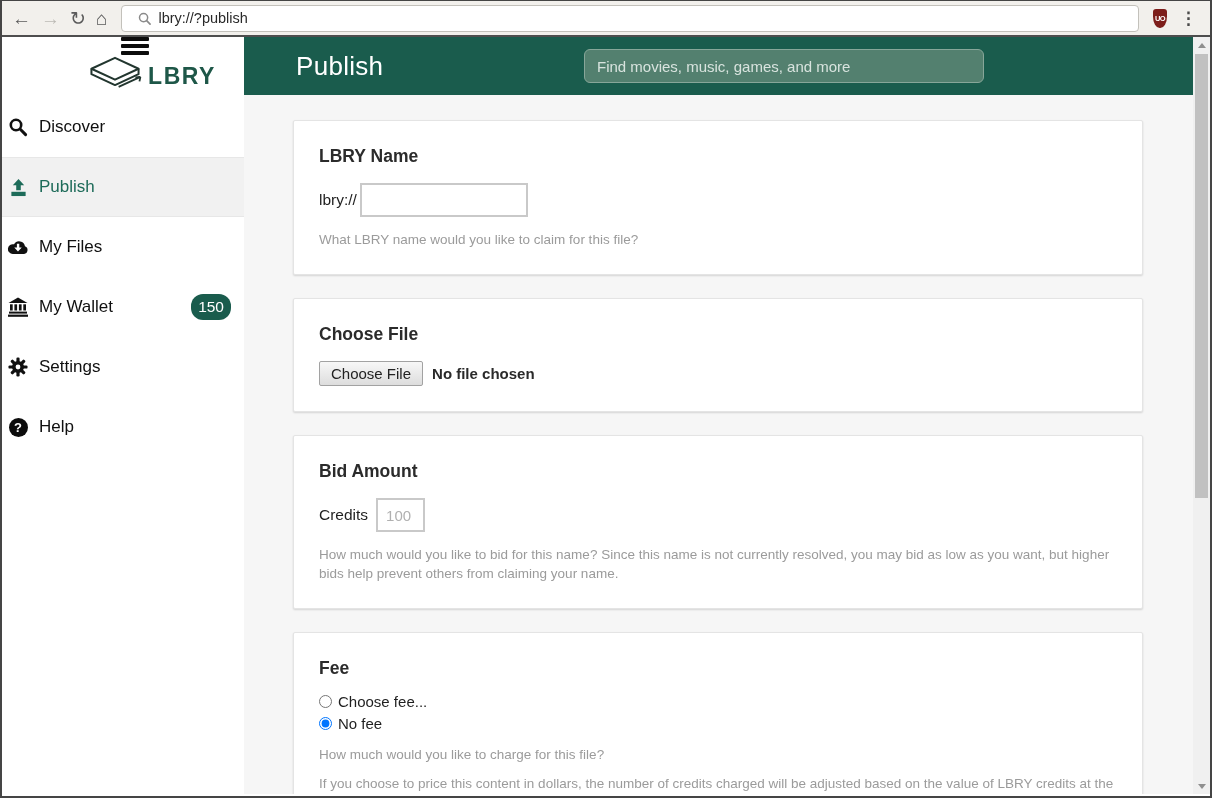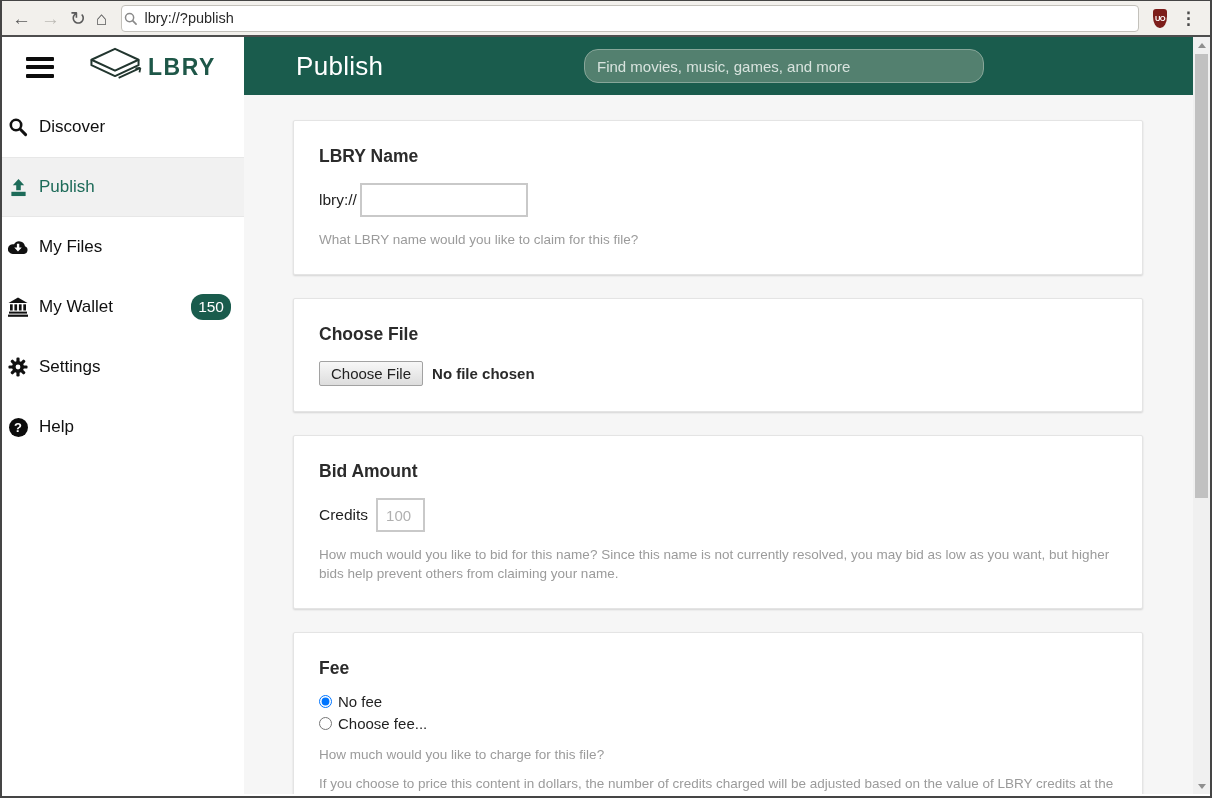--- a/index.html
+++ b/index.html
@@ -5,47 +5,47 @@
   * { box-sizing: border-box; margin: 0; padding: 0; }
   html,body { width:1212px; height:798px; }
   body { font-family:"Liberation Sans", sans-serif; background:#fff; overflow:hidden; }
 
   .window { position:relative; width:1212px; height:798px; border:2px solid #454545; border-top:1px solid #454545; background:#fff; overflow:hidden; }
 
   
   .toolbar { height:36px; background:#f2f0ec; border-bottom:2px solid #4e4e4e; display:flex; align-items:center; padding:0 10px; gap:10px; }
   .tb-btn { font-size:19px; color:#5a5a5a; line-height:1; cursor:default; user-select:none; }
   .tb-btn.disabled { color:#bcbab5; }
-  .addr { flex:1; height:27px; background:#fff; border:1px solid #c3c1bb; border-radius:4px; display:flex; align-items:center; padding:0 2px; gap:7px; margin:0 4px; }
+  .addr { flex:1; height:27px; background:#fff; border:1px solid #c3c1bb; border-radius:4px; display:flex; align-items:center; padding:0 16px; gap:7px; margin:0 4px; }
   .addr svg { flex:0 0 auto; }
   .addr input { border:none; outline:none; flex:1; font-size:14.5px; color:#2a2a2a; font-family:"Liberation Sans",sans-serif; background:transparent; }
   .ublock { width:14px; height:19px; background:#7d1e1b; border-radius:3px 3px 48% 48%/3px 3px 60% 60%; color:#fff; font-size:7.5px; font-weight:bold; display:flex; align-items:center; justify-content:center; letter-spacing:-0.5px; }
   .menu-dots { font-size:17px; color:#4a4a4a; font-weight:bold; padding:0 3px; }
 
   
   .page { position:relative; display:flex; height:757px; }
 
   
   .sidebar { width:242px; background:#fff; flex:0 0 242px; }
-  .side-top { height:60px; display:flex; align-items:center; padding-left:24px; }
+  .side-top { height:60px; display:flex; align-items:center; padding-left:24px;flex-direction:column; }
   .burger { width:28px; height:21px; display:flex; flex-direction:column; justify-content:space-between; cursor:pointer; }
   .burger div { height:4px; background:#0c0c0c; border-radius:1px; }
   .logo { display:flex; align-items:center; margin-left:32px; gap:4px; }
   .logo-text { font-size:23px; font-weight:bold; color:#1e5748; letter-spacing:1.5px; }
   .nav-item { height:60px; display:flex; align-items:center; padding:0 13px 0 5px; cursor:pointer; font-size:17px; color:#101010; }
   .nav-item .nicon { width:22px; display:flex; justify-content:center; margin-right:10px; }
   .nav-item.active { background:#f1f1f1; border-top:1px solid #e7e7e7; border-bottom:1px solid #e7e7e7; color:#1d6b59; }
   .badge { margin-left:auto; background:#1a5c4d; color:#fff; font-size:15.5px; padding:4px 7px; border-radius:12px; }
   .help-circle { width:19px; height:19px; background:#0c0c0c; border-radius:50%; color:#fff; font-size:13px; font-weight:bold; display:flex; align-items:center; justify-content:center; }
 
   
   .main { flex:1; background:#f6f6f6; position:relative; overflow:hidden; }
   .green-header { position:relative; height:58px; background:#1a5c4d; display:flex; align-items:center; padding-left:52px; }
   .page-title { color:#fff; font-size:26px; font-weight:400; letter-spacing:0.3px; }
-  .hsearch { position:absolute; left:340px; top:12px; width:400px; height:34px; background:#53806f; border:1px solid #87a699; border-radius:14px; color:#e9f1ed; font-size:15px; padding:0 12px; font-family:"Liberation Sans",sans-serif; outline:none; }
+  .hsearch { position:absolute; left:340px; top:12px; width:400px; height:34px; background:#53806f; border:1px solid #87a699; border-radius:6px; color:#e9f1ed; font-size:15px; padding:0 12px; font-family:"Liberation Sans",sans-serif; outline:none; }
   .hsearch::placeholder { color:#d8e3de; opacity:1; }
 
   .cards { padding:25px 0 0 49px; }
   .card { width:850px; background:#fff; border:1px solid #e4e4e4; border-radius:2px; box-shadow:0 1px 2px rgba(0,0,0,0.14); margin-bottom:23px; padding:25px 25px 25px; }
   .card h2 { font-size:17.5px; font-weight:bold; color:#2b2b2b; margin-bottom:16px; }
   .frow { display:flex; align-items:center; font-size:15.5px; color:#1f1f1f; }
   .txt-input { border:2px solid #c9c9c9; height:34px; font-size:15px; padding:0 8px; color:#333; outline:none; font-family:"Liberation Sans",sans-serif; margin-left:3px; }
   .txt-input::placeholder { color:#b0b0b0; opacity:1; }
   .name-input { width:168px; }
   .bid-input { width:49px; margin-left:8px; }
@@ -205,27 +205,27 @@
           <div class="frow">
             <span>Credits</span>
             <input class="txt-input bid-input" placeholder="100" style="">
           </div>
           <div class="helper">How much would you like to bid for this name? Since this name is not currently resolved, you may bid as low as you want, but higher bids help prevent others from claiming your name.</div>
         </div>
 
         <div class="card">
           <h2 style="margin-bottom:14px;">Fee</h2>
           <label class="radio-row">
+            <input type="radio" name="fee" style="">
+            <span>Choose fee...</span>
+          </label>
+          <label class="radio-row">
             <input type="radio" name="fee" checked="checked" style="">
             <span>No fee</span>
           </label>
-          <label class="radio-row">
-            <input type="radio" name="fee" style="">
-            <span>Choose fee...</span>
-          </label>
           <div class="helper">How much would you like to charge for this file?</div>
           <div class="helper" style="margin-top:10px;">If you choose to price this content in dollars, the number of credits charged will be adjusted based on the value of LBRY credits at the time of purchase.</div>
         </div>
       </div>
 
       <div class="scrollbar">
         <div class="sb-arrow up">
             <div class="tri-up"></div>
           </div>
         <div class="sb-thumb"></div>

